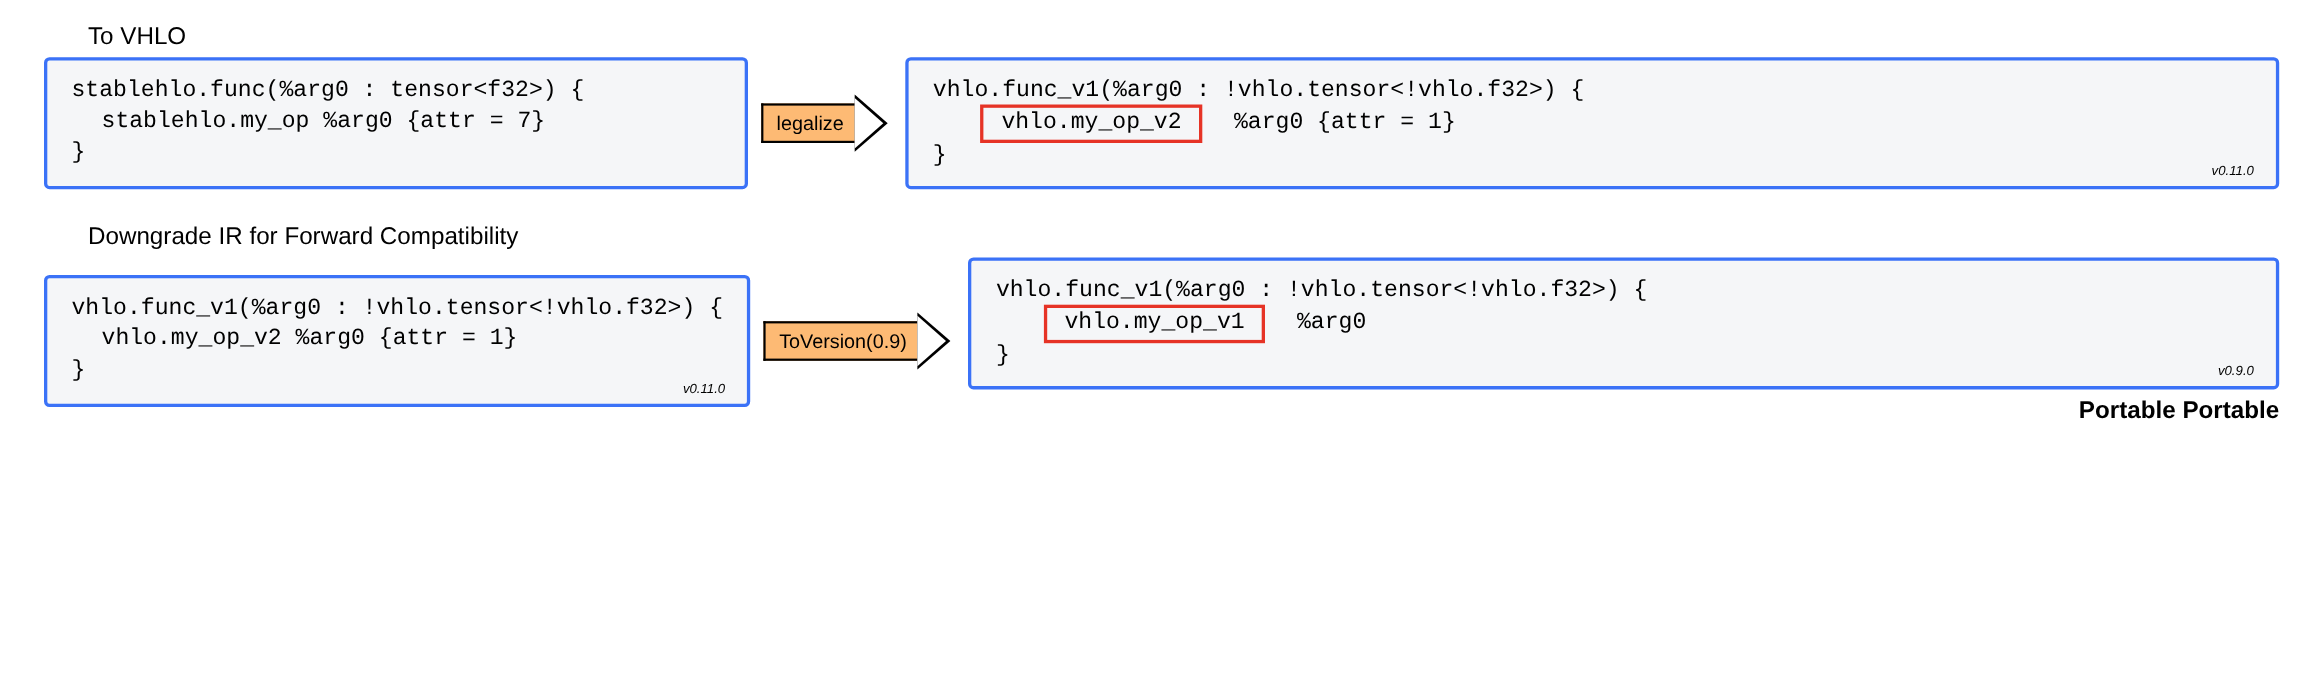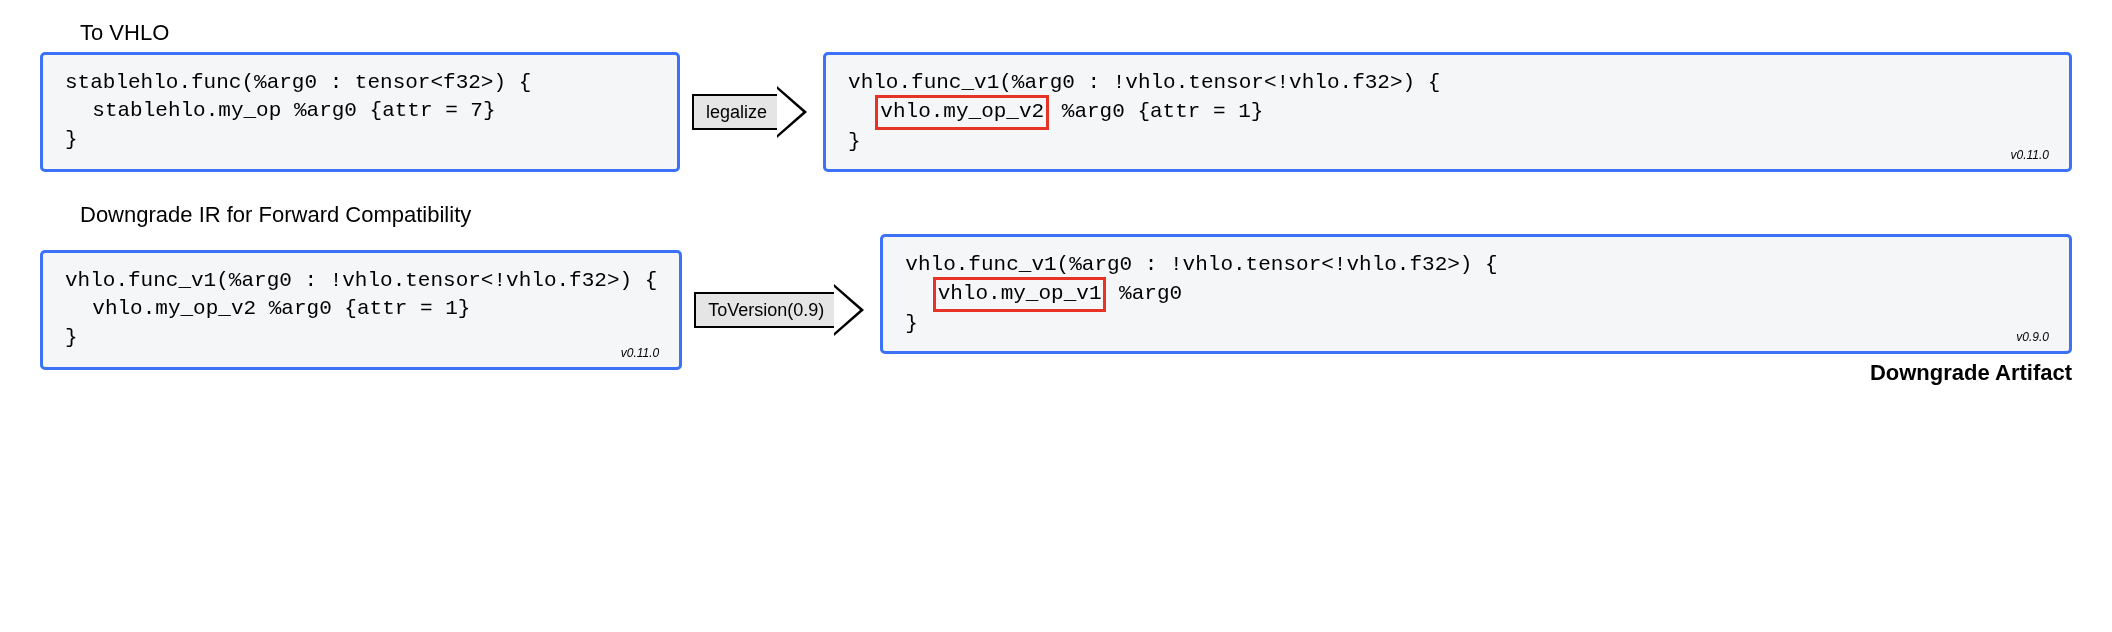--- a/index.html
+++ b/index.html
@@ -51,40 +51,40 @@
     font-style: italic;
     font-family: -apple-system, BlinkMacSystemFont, "Segoe UI", Arial, sans-serif;
     font-size: 12px;
     font-weight: 500;
   }
   .code-line { white-space: pre; }
   .indent { display: inline-block; width: 1.3em; }
   .hl {
     border: 3px solid #e63326;
     display: inline-block;
-    padding: 0 2px;
-    margin: -2px 0;
+    padding: 0 16px;
+    margin: -2px 16px;
     font-family: Liberation Mono, monospace;
   }
   
   .arrow-wrap {
     flex: 0 0 auto;
     display: flex;
     align-items: center;
   }
   .arrow {
     display: flex;
     align-items: center;
     height: 48px;
   }
   .arrow-tail {
     height: 36px;
     border: 2px solid #000;
     border-right: none;
-    background: #e5e5e5;
+    background: #fdba74;
     display: flex;
     align-items: center;
     padding: 0 10px 0 12px;
     font-size: 18px;
     font-family: -apple-system, BlinkMacSystemFont, "Segoe UI", Arial, sans-serif;
     white-space: nowrap;
   }
   .arrow-head {
     width: 0; height: 0;
     position: relative;
@@ -161,17 +161,17 @@
     </div>
     <div style="width:22px"></div>
 
     <div class="row2-right-col">
       <div class="code-box right">
         <div class="code-line">vhlo.func_v1(%arg0 : !vhlo.tensor&lt;!vhlo.f32&gt;) {</div>
         <div class="code-line"><span class="indent"></span><span class="hl">vhlo.my_op_v1</span><span> %arg0</span></div>
         <div class="code-line">}</div>
         <div class="version-tag">v0.9.0</div>
       </div>
-      <div class="footer-title">Downgrade Artifact</div>
+      <div class="footer-title">Portable Portable</div>
     </div>
 
   </div>
 </div>
 
 </body></html>

